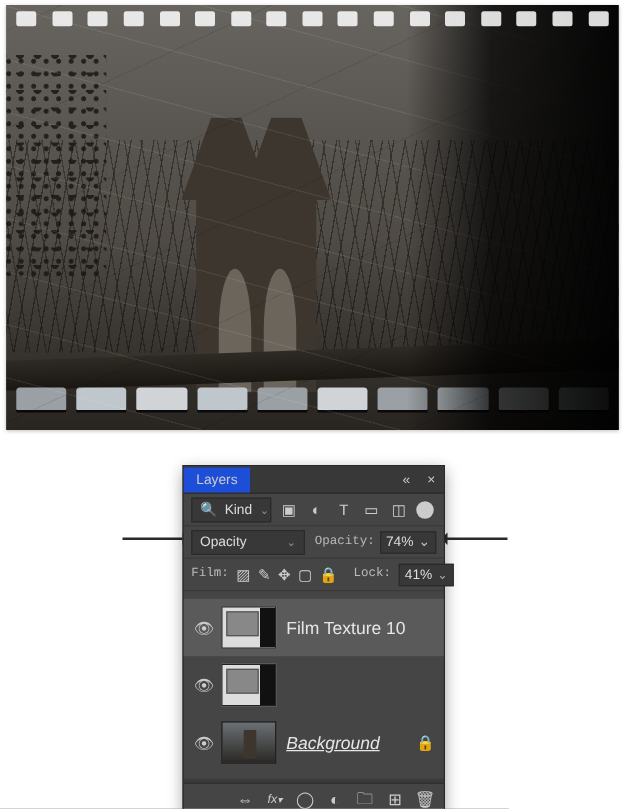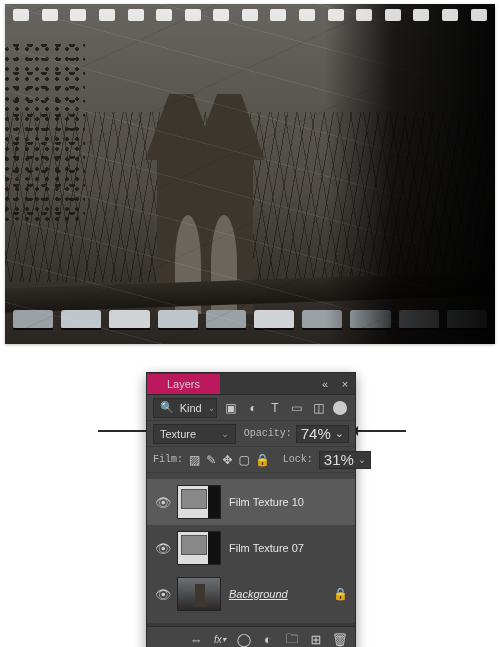--- a/index.html
+++ b/index.html
@@ -74,48 +74,48 @@
   .arrow::after { content:""; position:absolute; top:-4px; width:0;height:0; border:5px solid transparent;}
   .arrow.left::after { right:-2px; border-left-color:#2a2a2a;}
   .arrow.right::after { left:-2px; border-right-color:#2a2a2a;}
 
   .panel {
     background:#454545; color:#ccc; border:1px solid #2a2a2a;
     display:flex; flex-direction:column;
     box-shadow:0 4px 12px rgba(0,0,0,.4);
   }
   .panel-tabs { display:flex; align-items:center; height:22px; background:#383838; border-bottom:1px solid #2a2a2a; font-size:11px;}
-  .tab { padding:4px 20px; background:#be185d; }
+  .tab { padding:4px 10px; background:#1d4ed8; }
   .spacer { flex:1; }
   .panel-tabs .iconbtn { width:20px; text-align:center; cursor:pointer; font-size:11px; color:#ccc;}
   .row { display:flex; align-items:center; height:26px; padding:0 6px; gap:4px; border-bottom:1px solid #3a3a3a;}
   .row.filters { gap:6px; }
   .select {
     background:#383838; border:1px solid #2a2a2a; height:20px; display:flex; align-items:center;
     padding:0 6px; gap:6px; color:#ddd; position:relative;
   }
   .select .chev { font-size:9px; color:#999;}
   .lbl { color:#bbb; font-size:10px;font-family:Liberation Mono, monospace;}
-  .val { color:#ddd; font-size:15px;text-align:center;}
+  .val { color:#ddd; font-size:11px;text-align:center;}
   .opac-box { background:#383838; border:1px solid #2a2a2a; height:18px; padding:0 4px; display:flex; align-items:center;}
   .filter-icon { width:16px; height:16px; display:flex; align-items:center; justify-content:center; color:#ccc; font-size:12px;}
   .filter-icon.dot { width:14px;height:14px;border-radius:50%;background:#ccc;}
   .lock-row { font-size:10px; color:#aaa; gap:6px;}
   .lock-row .icon { width:16px;text-align:center; color:#ccc; font-size:12px;}
 
   .layers { padding:6px 0; }
   .layer { display:flex; align-items:center; height:46px; padding:0 8px; gap:8px; }
   .layer.selected { background:#5a5a5a; }
   .eye { width:14px; text-align:center; color:#ccc; font-size:13px;}
   .thumb { width:44px; height:34px; border:1px solid #222; background:#ddd; position:relative; overflow:hidden;}
   .thumb .t-strip { position:absolute; left:3px; top:3px; width:26px; height:20px; background:#888; border:1px solid #555;}
   .thumb .t-dark { position:absolute; right:0; top:0; bottom:0; width:12px; background:#111;}
   .thumb.bridge-thumb { background:linear-gradient(#6b7075,#2a2824);}
   .thumb.bridge-thumb::after{content:"";position:absolute;left:40%;top:20%;width:25%;height:70%;background:#3d362e;}
-  .layer-name { flex:1; color:#e6e6e6; font-size:11px;}
+  .layer-name { flex:1; color:#e6e6e6; font-size:14px;}
   .layer-name.italic { font-style:italic;text-decoration:underline; }
   .lock-icon { width:14px;color:#bbb; font-size:12px;}
 
   .footer { display:flex; align-items:center; height:26px; border-top:1px solid #2a2a2a; padding:0 4px; gap:2px;}
   .footer .fbtn { width:22px; height:22px; display:flex; align-items:center; justify-content:center; color:#ccc; font-size:13px;}
   .divider{height:3px;background:#3a3a3a;cursor:ns-resize;}
 </style>
 </head>
 <body>
 
@@ -185,21 +185,21 @@
       <div class="filter-icon">▣</div>
       <div class="filter-icon">◐</div>
       <div class="filter-icon">T</div>
       <div class="filter-icon">▭</div>
       <div class="filter-icon">◫</div>
       <div class="filter-icon dot"></div>
     </div>
 
     <div class="row">
       <div class="select" style="width:92px">
-        <span>Texture</span>
+        <span>Opacity</span>
         <span class="spacer"></span>
         <span class="chev">⌄</span>
       </div>
       <div class="spacer"></div>
       <span class="lbl">Opacity:</span>
       <div class="opac-box">
         <span class="val">74%</span>
         <span class="chev" style="margin-left:4px">⌄</span>
       </div>
     </div>
@@ -207,41 +207,40 @@
     <div class="row lock-row">
       <span class="lbl">Film:</span>
       <span class="icon">▨</span>
       <span class="icon">✎</span>
       <span class="icon">✥</span>
       <span class="icon">▢</span>
       <span class="icon">🔒</span>
       <div class="spacer"></div>
       <span class="lbl">Lock:</span>
       <div class="opac-box">
-        <span class="val">31%</span>
+        <span class="val">41%</span>
         <span class="chev" style="margin-left:4px">⌄</span>
       </div>
     </div>
 
     <div class="layers">
       <div class="layer selected">
         <div class="eye">👁</div>
         <div class="thumb">
             <div class="t-strip"></div>
             <div class="t-dark"></div>
           </div>
         <div class="layer-name">Film Texture 10</div>
       </div>
       <div class="layer">
         <div class="eye">👁</div>
         <div class="thumb">
             <div class="t-strip"></div>
             <div class="t-dark"></div>
           </div>
-        <div class="layer-name">Film Texture 07</div>
       </div>
       <div class="layer">
         <div class="eye">👁</div>
         <div class="thumb bridge-thumb"></div>
         <div class="layer-name italic">Background</div>
         <div class="lock-icon">🔒</div>
       </div>
     </div>
 
     <div class="divider"></div>

